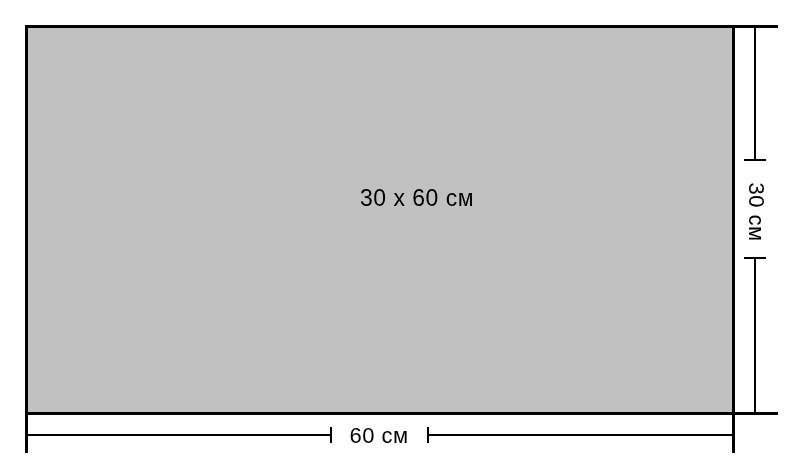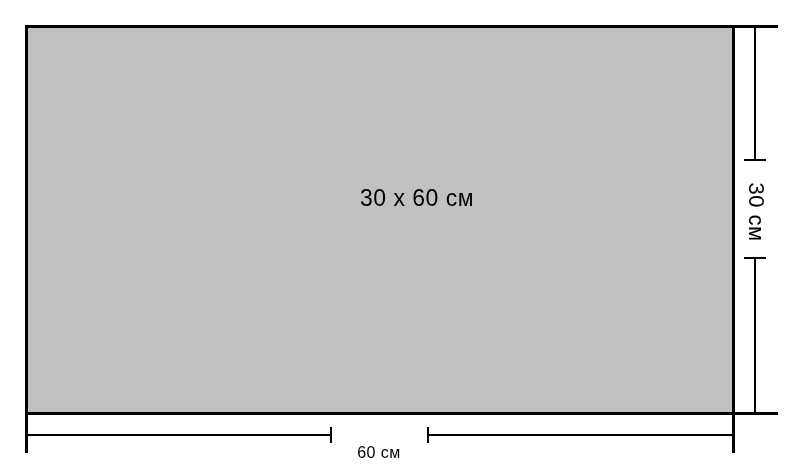--- a/index.html
+++ b/index.html
@@ -61,25 +61,24 @@
   .hdim-tick-lower{ left: 744px; top: 257px; width: 22px; height: 2px; }
   .hdim-seg-lower { left: 754px; top: 259px; width: 2px;  height: 153px; }
   
   .wdim-seg-left  { left: 27px;  top: 434px; width: 304px; height: 2px; }
   .wdim-tick-left { left: 330px; top: 427px; width: 2px;   height: 16px; }
   .wdim-label {
     position: absolute;
     left: 379px;
     top: 436px;
     transform: translate(-50%, -50%);
-    font-size: 16px;
+    font-size: 22px;
     color: #000000;
     white-space: nowrap;
     letter-spacing: 0.5px;
-    margin-top: 17px;
   }
   .wdim-tick-right{ left: 427px; top: 427px; width: 2px;   height: 16px; }
   .wdim-seg-right { left: 429px; top: 434px; width: 303px; height: 2px; }
 </style>
 </head>
 <body>
 
 <div class="canvas">
 
   <div class="rect"></div>

